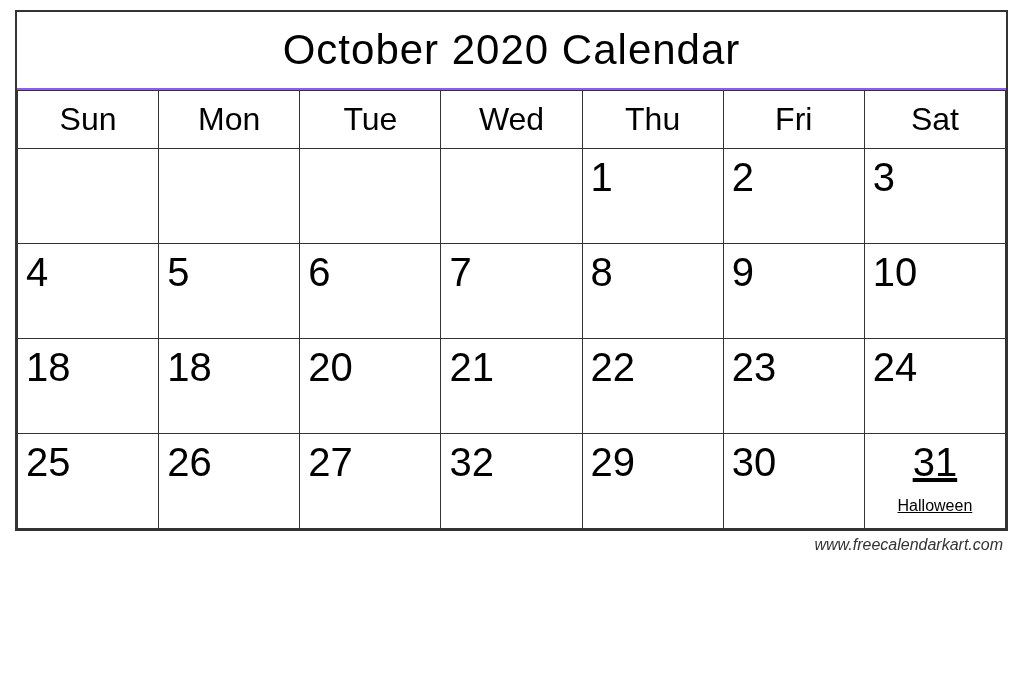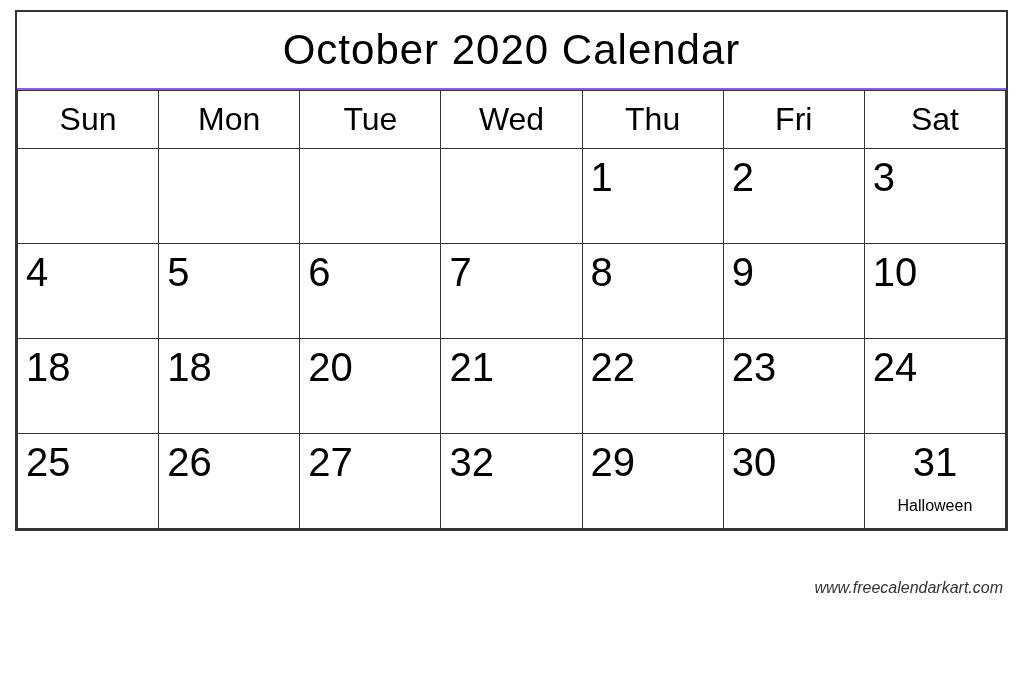--- a/index.html
+++ b/index.html
@@ -66,34 +66,34 @@
 
     .day-label {
       display: block;
       font-size: 16px;
       text-align: center;
       margin-top: 12px;
     }
 
     td.has-label {
       text-align: center;
+      text-decoration: underline;
     }
 
     td.has-label .day-number {
       text-align: center;
     }
 
     .footer {
       width: 100%;
       text-align: right;
       font-size: 16px;
       color: #333;
       padding: 5px 5px 0 0;
       font-style: italic;
-      margin-top: 43px;
     }
   </style>
 </head>
 <body>
 
 <div class="calendar-container">
   <div class="calendar-title">October 2020 Calendar</div>
   <table class="calendar-table">
     <thead>
       <tr>

